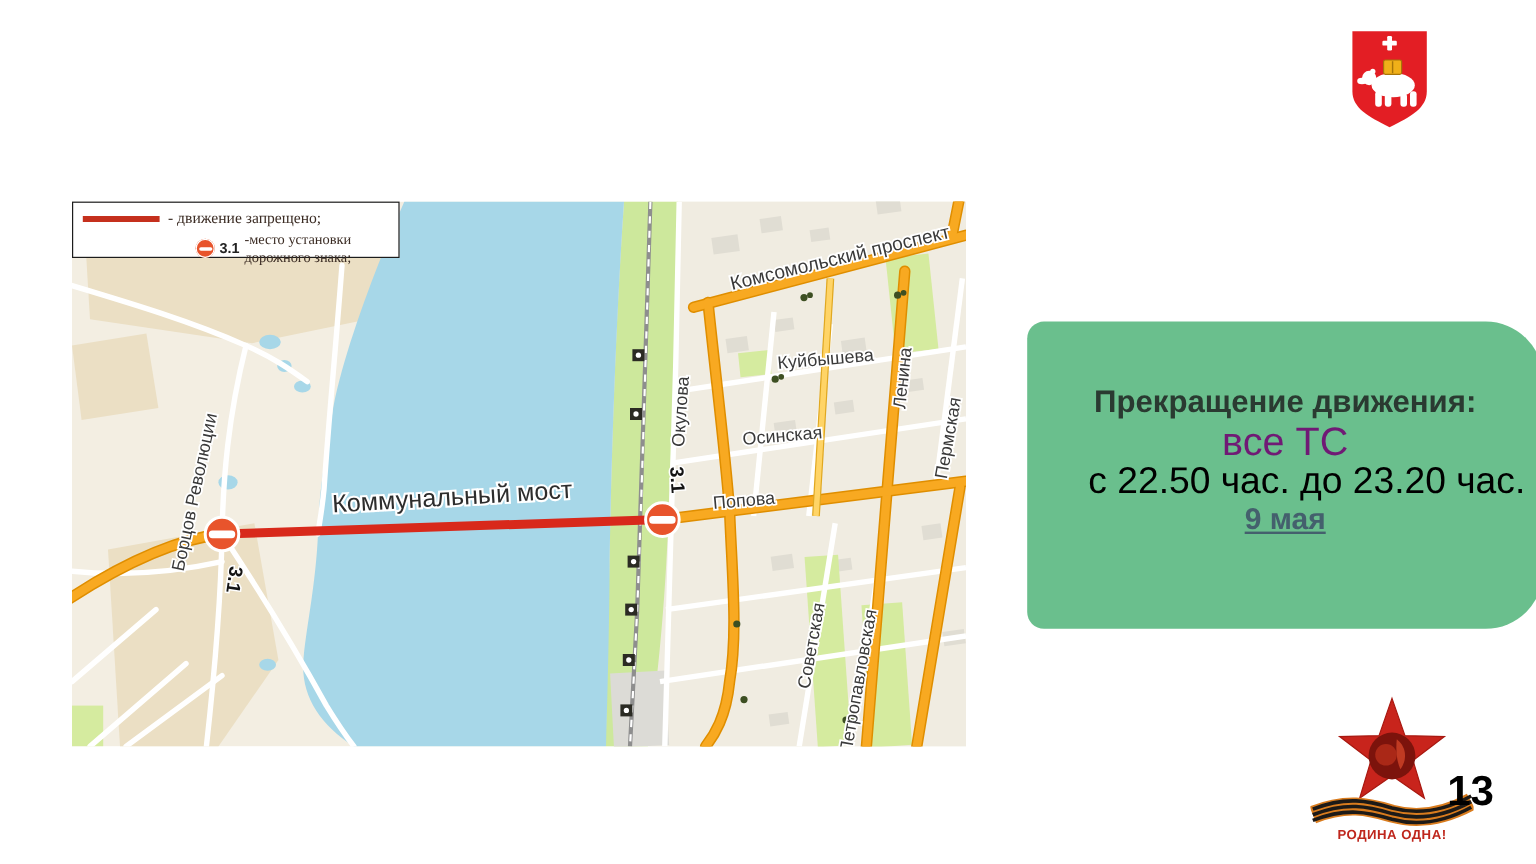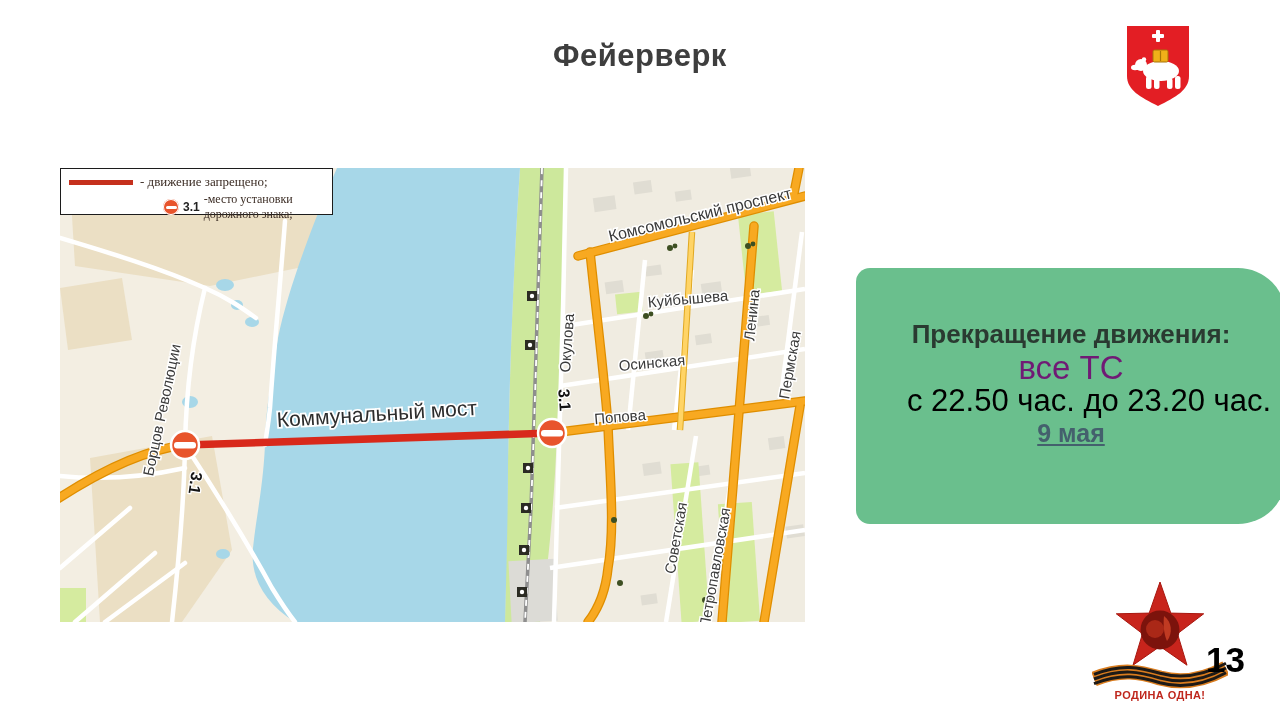--- a/index.html
+++ b/index.html
@@ -51,21 +51,20 @@
   text.signcode{font-family:"Liberation Sans",sans-serif;font-size:16px;font-weight:bold;
         fill:#141414;stroke:#ffffff;stroke-width:2.5px;paint-order:stroke;text-anchor:middle;}
   .motto{font-family:"Liberation Sans",sans-serif;font-size:11px;font-weight:bold;
         fill:#bf271d;letter-spacing:.4px;text-anchor:middle;}
 </style>
 </head>
 <body>
 
 <div class="slide">
 
-  <div class="title">Фейерверк</div>
 
   <div class="crest">
     <svg width="68" height="84" viewBox="0 0 68 84">
       <path d="M3,2 H65 V52 C65,66 52,73 34,82 C16,73 3,66 3,52 Z" fill="#e31e24"></path>
       <g fill="#ffffff">
         <rect x="32" y="6" width="4" height="12" rx="1"></rect>
         <rect x="28" y="10" width="12" height="4" rx="1"></rect>
       </g>
       <g>
         <ellipse cx="37" cy="47" rx="18" ry="10" fill="#ffffff"></ellipse>

